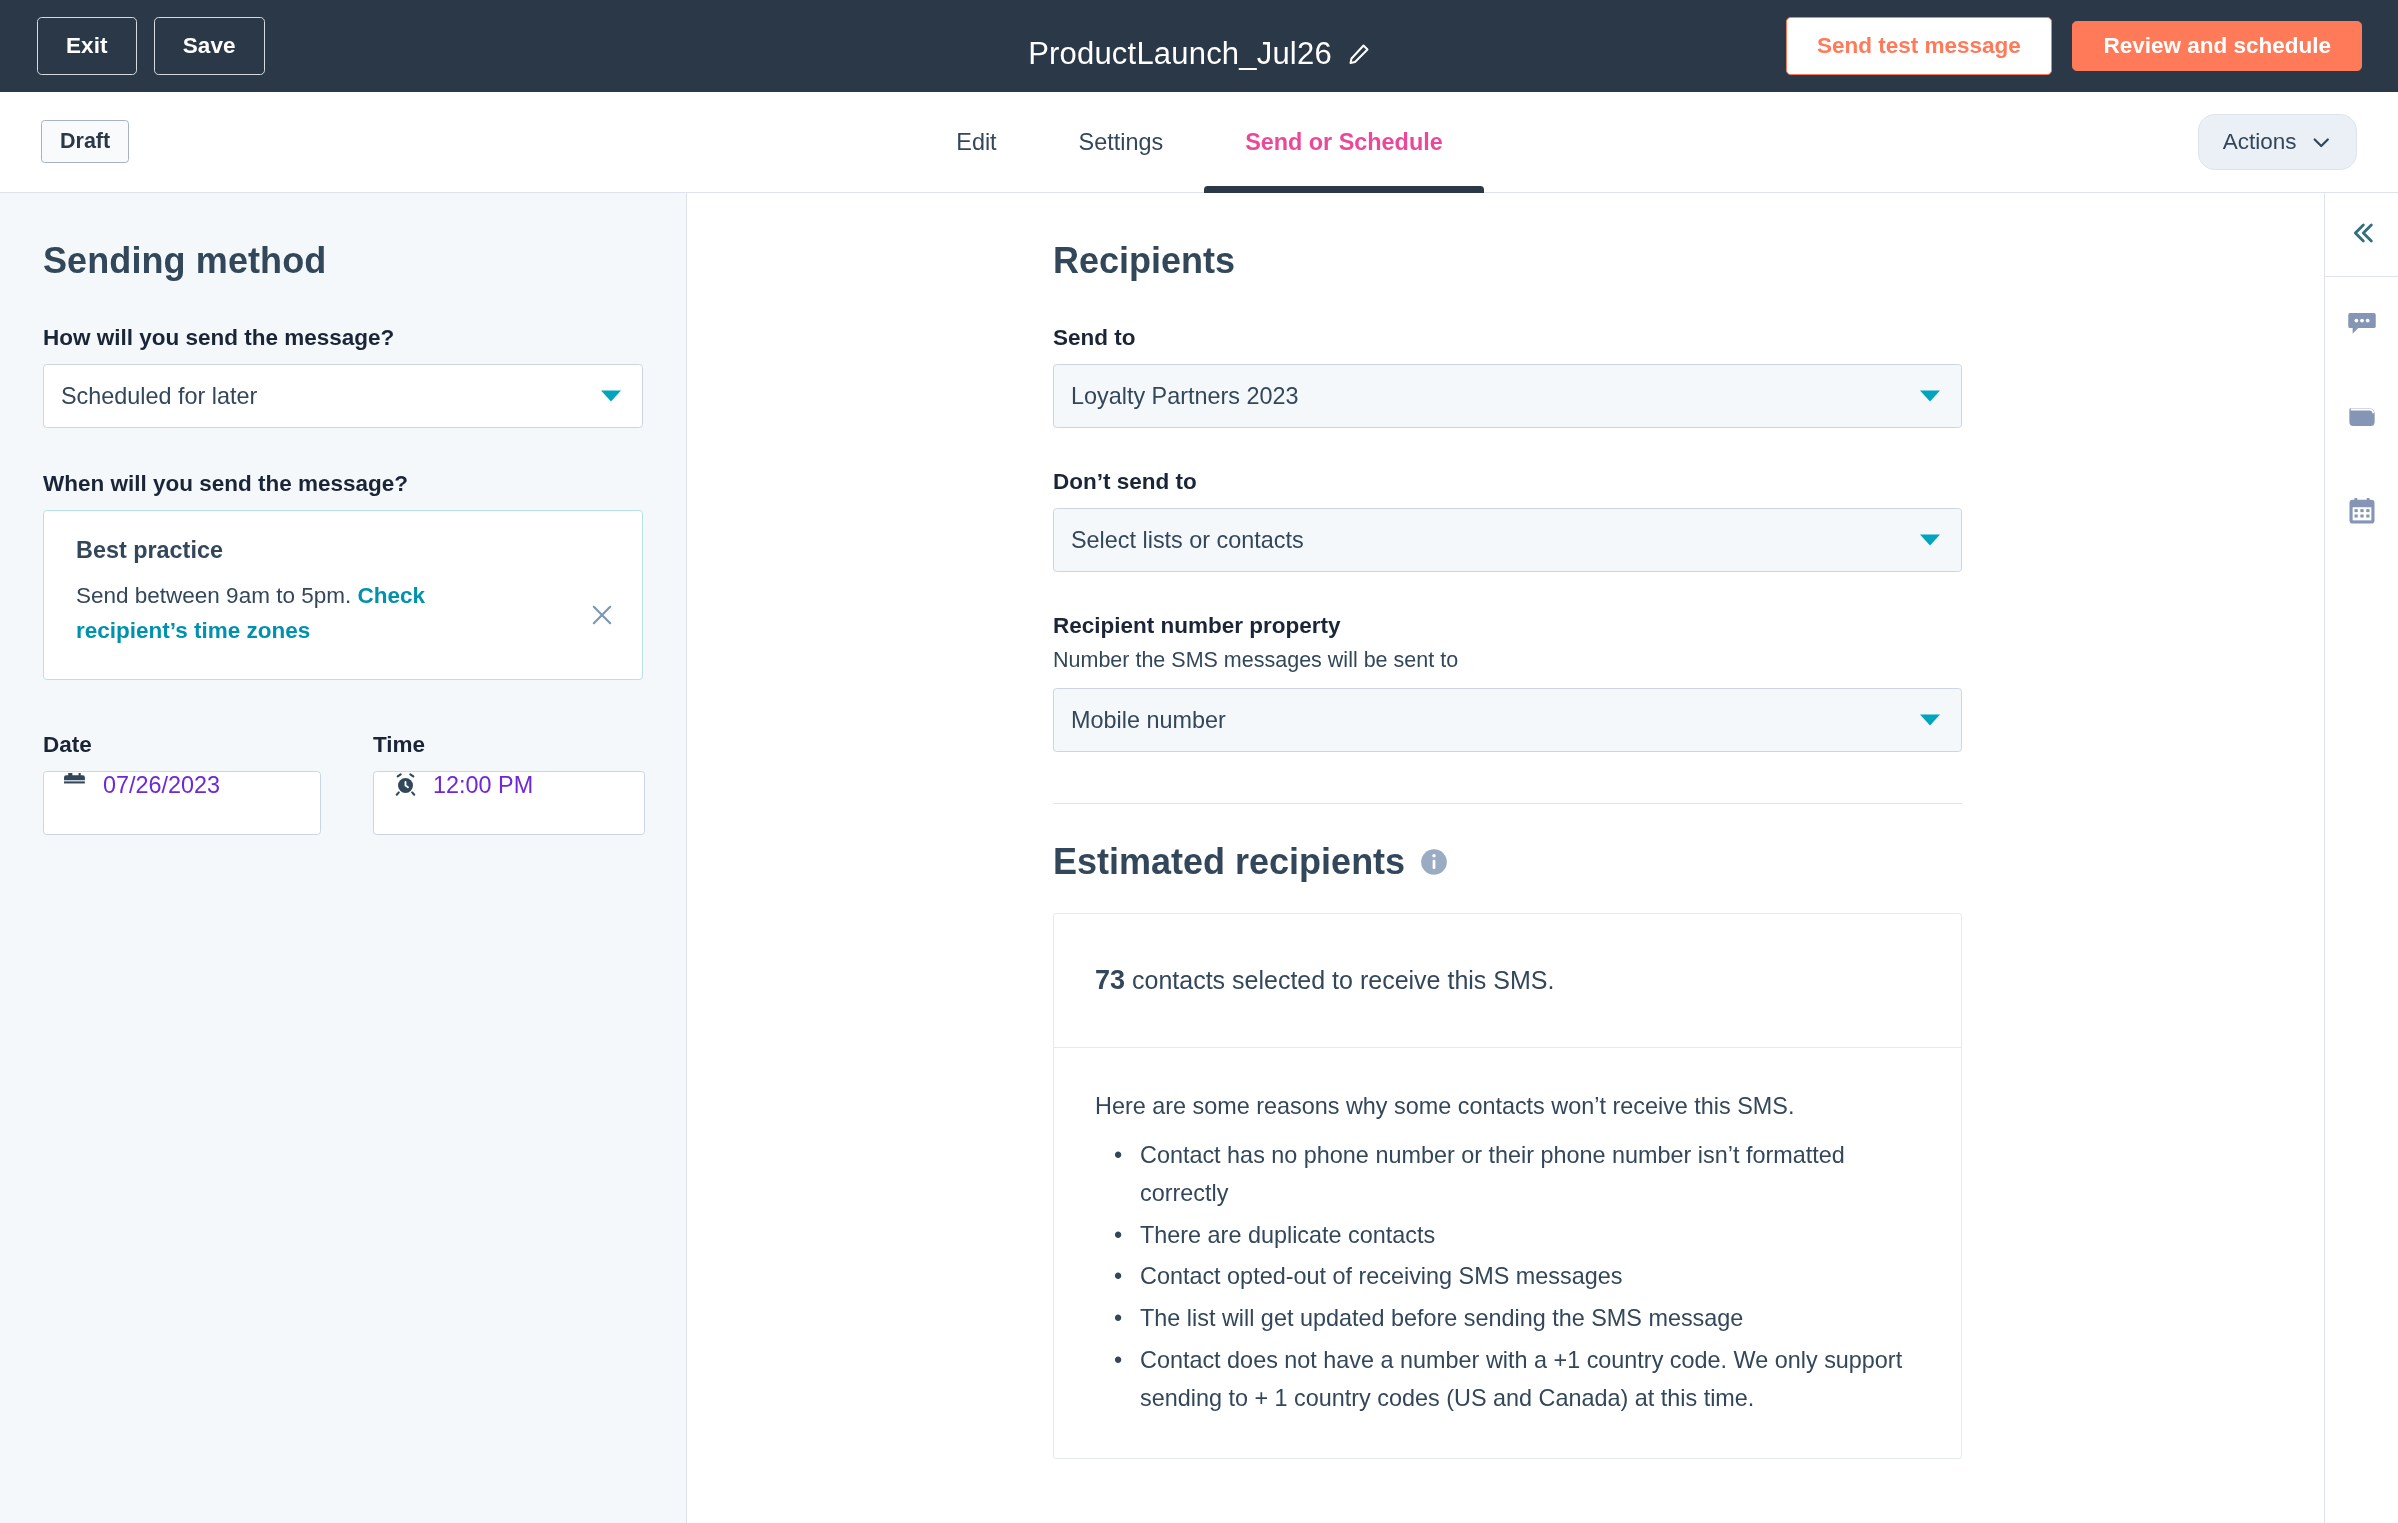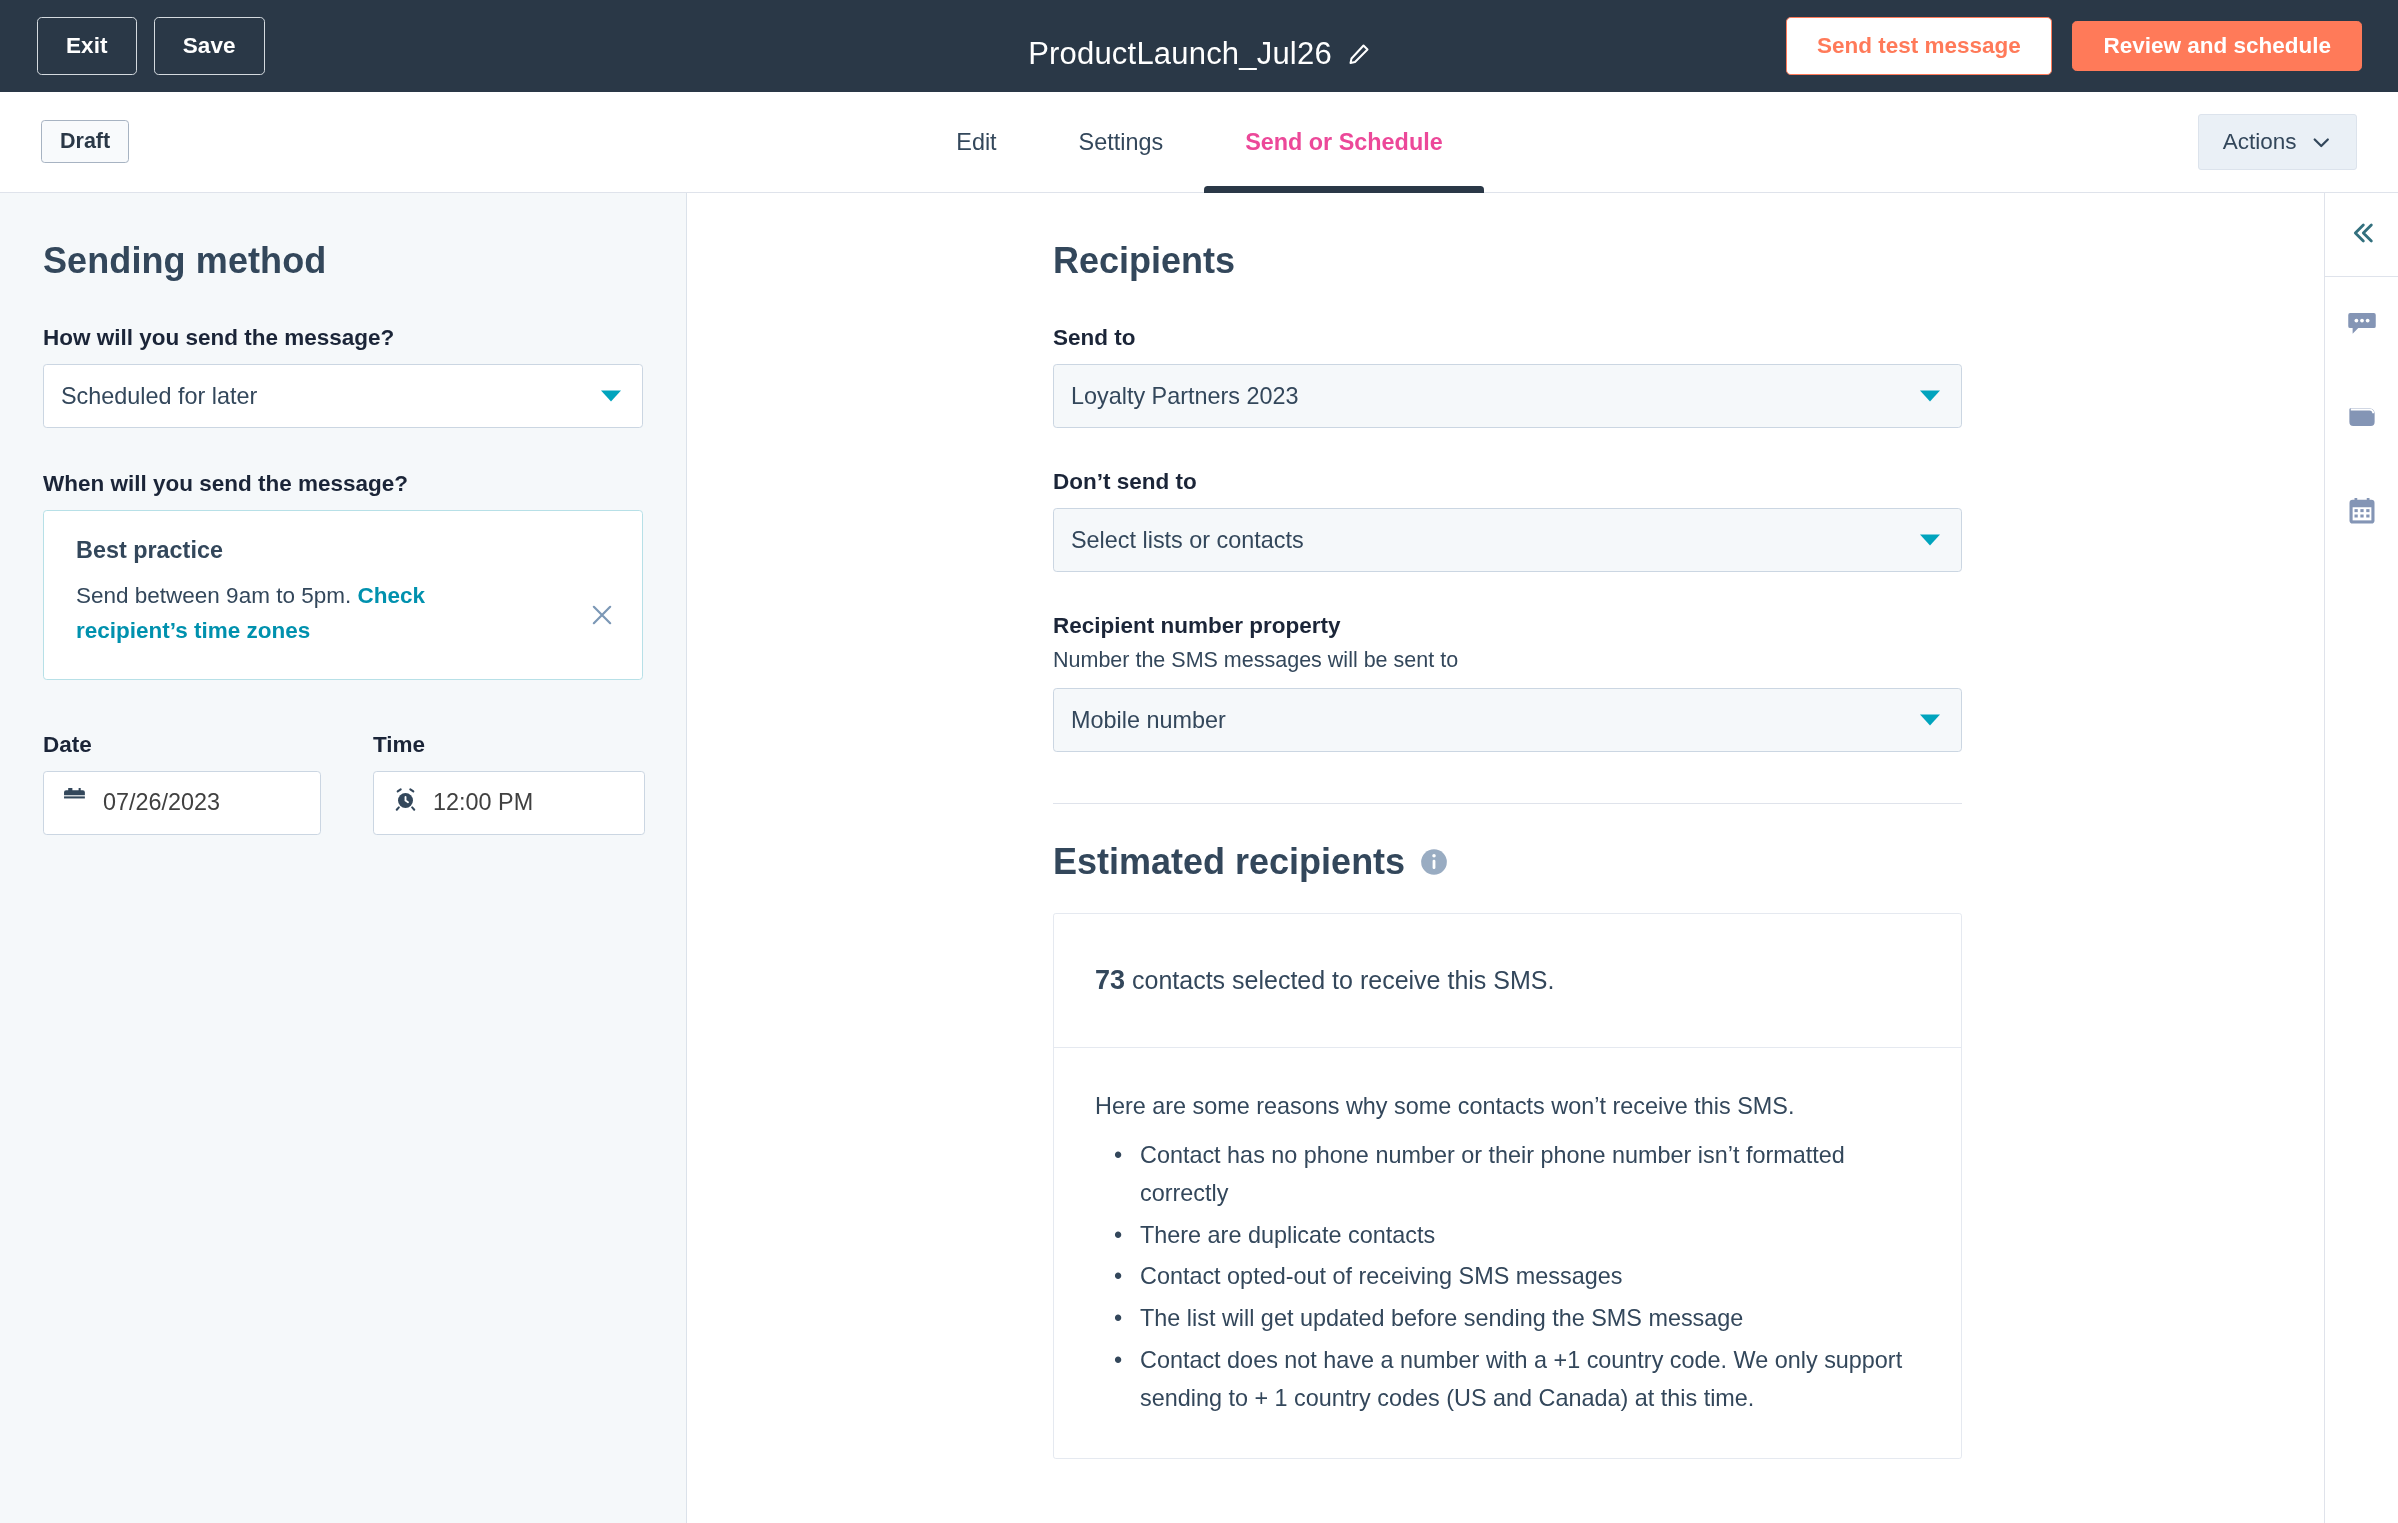--- a/index.html
+++ b/index.html
@@ -72,21 +72,21 @@
     padding: 0 41px; font-size: 23.4px; color: #33475b; cursor: pointer;
   }
   .tab.active { font-weight: 700; color: #ec4899; }
   .tab.active::after {
     content: ""; position: absolute; left: 0; right: 0; bottom: 0;
     height: 6.6px; background: #2a3847; border-radius: 3.7px 3.7px 0 0;
   }
   .actions-btn {
     position: absolute; right: 42px; top: 114px;
     background: #eaf0f6; color: #33475b; border: 0.9px solid #dce3ec;
-    border-radius: 3px; height: 56px; padding: 9px 24px;
+    border-radius: 17px; height: 56px; padding: 9px 24px;
     display: flex; align-items: center; gap: 13px;
     font-size: 22.5px; cursor: pointer; font-family: "Liberation Sans", sans-serif;
   }
   .chev-down { width: 22.5px; height: 22.5px; display: block; }
 
   
   .left-panel {
     position: absolute; top: 193px; left: 0; width: 687px; bottom: 0;
     background: #f5f8fa; border-right: 0.9px solid #dbe2ea;
     padding: 47px 43px 0 43px;
@@ -139,22 +139,22 @@
   .bp-link { color: #0091ae; font-weight: 700; text-decoration: none; cursor: pointer; }
   .bp-close {
     position: absolute; right: 26px; top: 90px; width: 28px; height: 28px;
     cursor: pointer;
   }
 
   .dt-row { display: flex; gap: 52px; margin-top: 52px; }
   .dt-label { font-size: 22.5px; font-weight: 700; color: #1b2538; margin-bottom: 13px; }
   .dt-field {
     height: 64px; background: #ffffff; border: 0.9px solid #cbd6e2; border-radius: 3.7px;
-    display: flex; align-items: center; gap: 15px; padding: 0 19px;
-    font-size: 23.4px; color: #404040; cursor: pointer;
+    display: flex; align-items: flex-start; gap: 15px; padding: 0 19px;
+    font-size: 23.4px; color: #6d28d9; cursor: pointer;
   }
   .dt-field.date { width: 278px; }
   .dt-field.time { width: 272px; }
 
   
   .rp-inner { padding: 47px 0 0 365px; }
   .rp-title {
     font-size: 36px; font-weight: 700; color: #33475b; margin-bottom: 43px;
   }
   .r-label { font-size: 22.5px; font-weight: 700; color: #1b2538; margin-bottom: 13px; }

